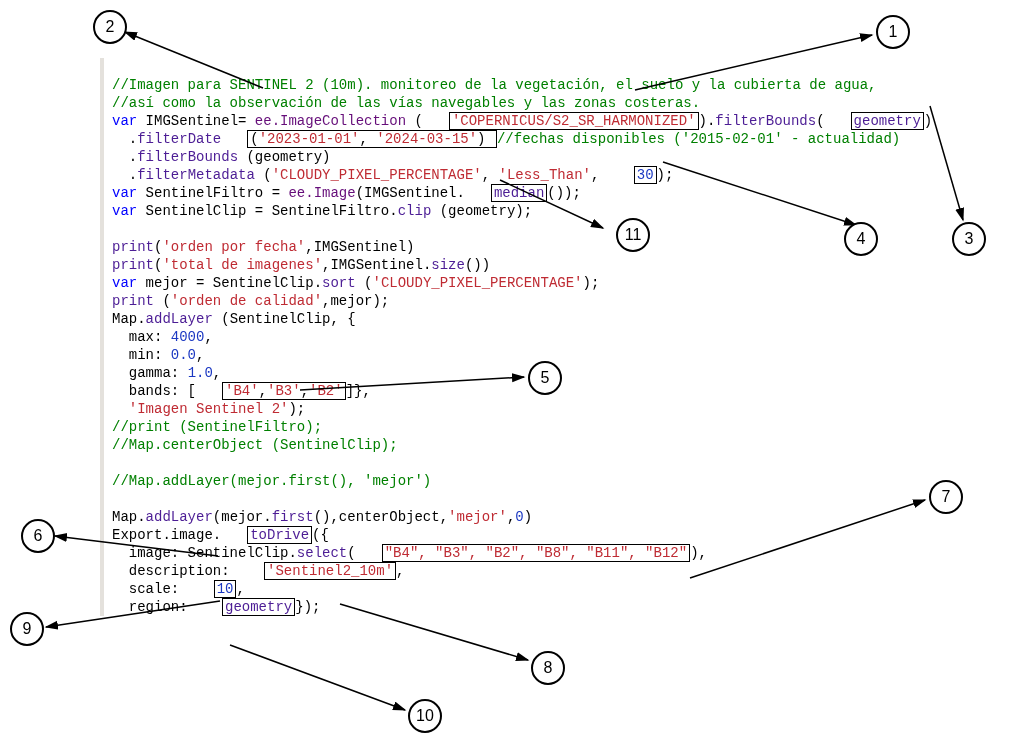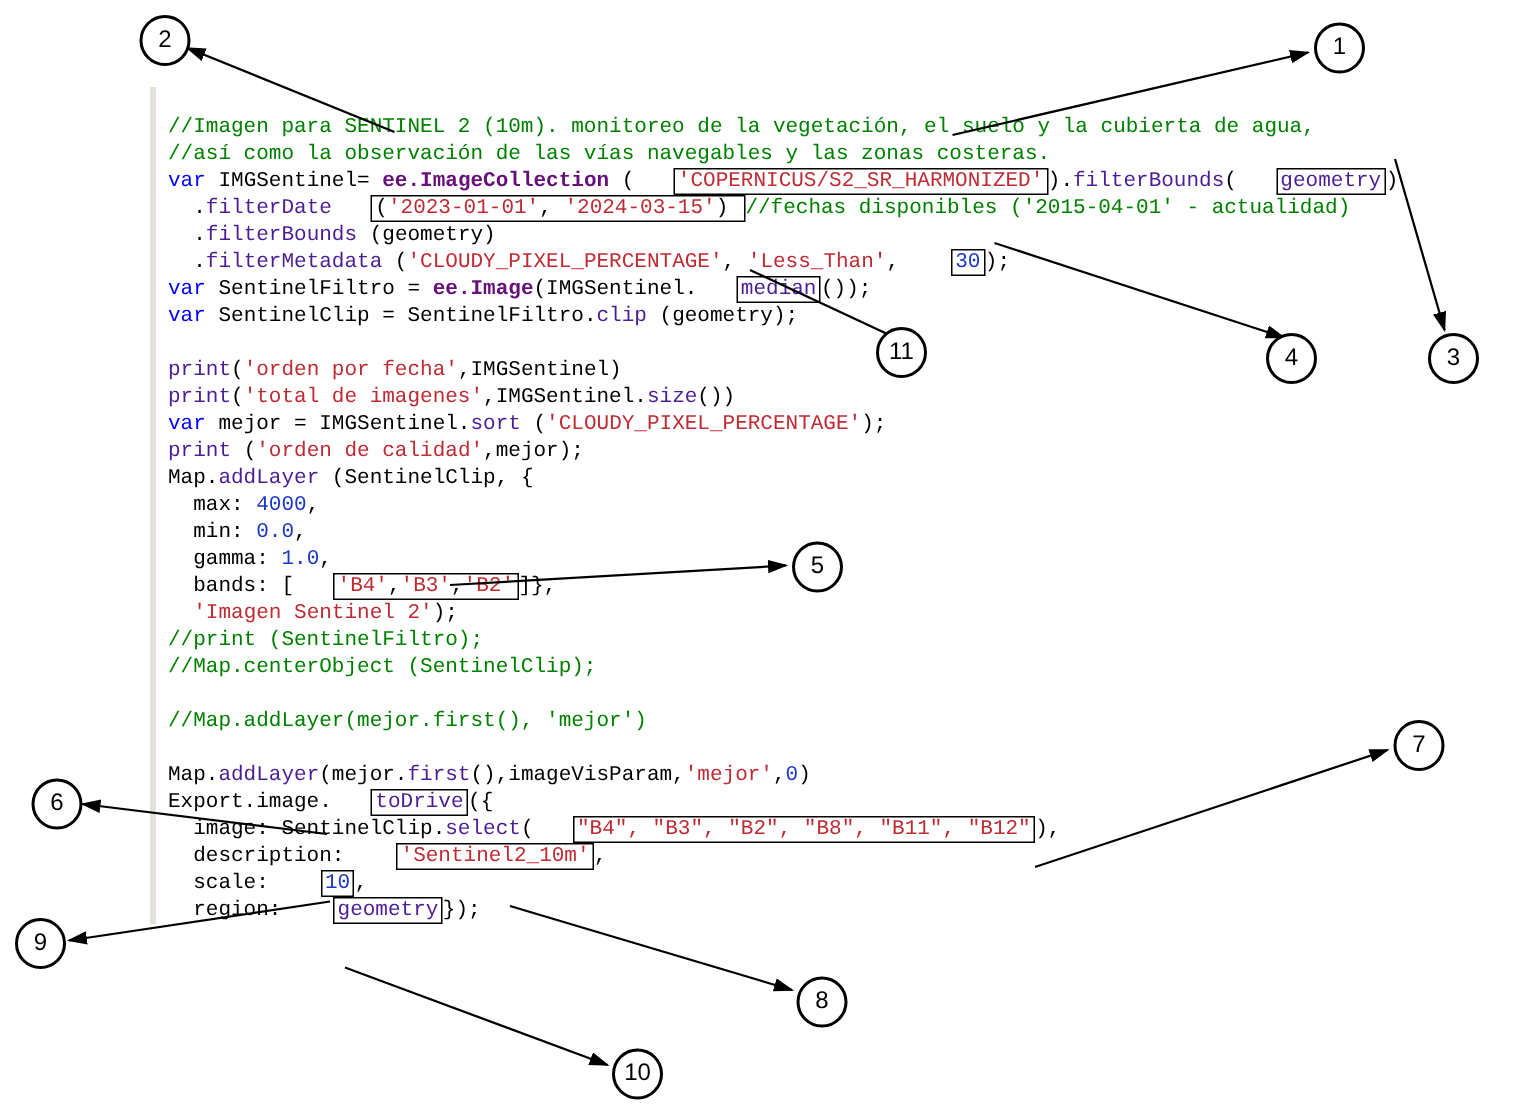--- a/index.html
+++ b/index.html
@@ -17,21 +17,21 @@
     position: absolute;
     left: 100px;
     top: 58px;
     white-space: pre;
     line-height: 18px;
     border-left: 4px solid #e4e1dc;
     padding-left: 8px;
   }
   .c-comment { color: #008000; }
   .c-keyword { color: #0000ff; font-weight: normal; }
-  .c-type    { color: #660e7a; font-weight: bold; }
+  .c-type    { color: #660e7a; font-weight: normal; }
   .c-string  { color: #bf2b33; }
   .c-num     { color: #1b38c2; text-align: right; }
   .c-ident   { color: #4c1d95; }
   .c-plain   { color: #000000; }
 
   .callout {
     position: absolute;
     width: 30px;
     height: 30px;
     border: 2px solid #000;
@@ -61,21 +61,21 @@
     z-index: 2;
   }
 </style>
 </head>
 <body>
 
 <div class="callout" style="left:93px;  top:10px;">2</div>
 <div class="callout" style="left:876px; top:15px;">1</div>
 <div class="callout" style="left:952px; top:222px;">3</div>
 <div class="callout" style="left:844px; top:222px;">4</div>
-<div class="callout" style="left:584px; top:218px;">11</div>
+<div class="callout" style="left:616px; top:218px;">11</div>
 <div class="callout" style="left:528px; top:361px;">5</div>
 <div class="callout" style="left:21px;  top:519px;">6</div>
 <div class="callout" style="left:929px; top:480px;">7</div>
 <div class="callout" style="left:10px;  top:612px;">9</div>
 <div class="callout" style="left:531px; top:651px;">8</div>
 <div class="callout" style="left:408px; top:699px;">10</div>
 
 <svg class="arrows">
   <defs>
     <marker id="ah" markerWidth="10" markerHeight="10" refX="8" refY="3" orient="auto">
@@ -103,40 +103,40 @@
 
   <line x1="340" y1="604" x2="528" y2="660" stroke="#000" stroke-width="1.5" marker-end="url(#ah)"></line>
 
   <line x1="230" y1="645" x2="405" y2="710" stroke="#000" stroke-width="1.5" marker-end="url(#ah)"></line>
 </svg>
 
 <div class="code-block">
 <span class="c-comment">//Imagen para SENTINEL 2 (10m). monitoreo de la vegetación, el suelo y la cubierta de agua,</span>
 <span class="c-comment">//así como la observación de las vías navegables y las zonas costeras.</span>
 <span><span class="c-keyword">var</span><span class="c-plain"> IMGSentinel= </span><span class="c-type">ee.ImageCollection</span><span class="c-plain"> (</span><span class="boxmark"><span class="c-string">'COPERNICUS/S2_SR_HARMONIZED'</span></span><span class="c-plain">).</span><span class="c-ident">filterBounds</span><span class="c-plain">(</span><span class="boxmark"><span class="c-ident">geometry</span></span><span class="c-plain">)</span></span>
-<span><span class="c-plain">  .</span><span class="c-ident">filterDate</span><span class="boxmark"><span class="c-plain">(</span><span class="c-string">'2023-01-01'</span><span class="c-plain">, </span><span class="c-string">'2024-03-15'</span><span class="c-plain">) </span></span><span class="c-comment">//fechas disponibles ('2015-04-01' - actualidad)</span></span>
+<span><span class="c-plain">  .</span><span class="c-ident">filterDate</span><span class="boxmark"><span class="c-plain">(</span><span class="c-string">'2023-01-01'</span><span class="c-plain">, </span><span class="c-string">'2024-03-15'</span><span class="c-plain">) </span></span><span class="c-comment">//fechas disponibles ('2015-02-01' - actualidad)</span></span>
 <span><span class="c-plain">  .</span><span class="c-ident">filterBounds</span><span class="c-plain"> (geometry)</span></span>
 <span><span class="c-plain">  .</span><span class="c-ident">filterMetadata</span><span class="c-plain"> (</span><span class="c-string">'CLOUDY_PIXEL_PERCENTAGE'</span><span class="c-plain">, </span><span class="c-string">'Less_Than'</span><span class="c-plain">, </span><span class="boxmark"><span class="c-num">30</span></span><span class="c-plain">);</span></span>
 <span><span class="c-keyword">var</span><span class="c-plain"> SentinelFiltro = </span><span class="c-type">ee.Image</span><span class="c-plain">(IMGSentinel.</span><span class="boxmark"><span class="c-ident">median</span></span><span class="c-plain">());</span></span>
 <span><span class="c-keyword">var</span><span class="c-plain"> SentinelClip = SentinelFiltro.</span><span class="c-ident">clip</span><span class="c-plain"> (geometry);</span></span>
 <span> </span>
 <span><span class="c-ident">print</span><span class="c-plain">(</span><span class="c-string">'orden por fecha'</span><span class="c-plain">,IMGSentinel)</span></span>
 <span><span class="c-ident">print</span><span class="c-plain">(</span><span class="c-string">'total de imagenes'</span><span class="c-plain">,IMGSentinel.</span><span class="c-ident">size</span><span class="c-plain">())</span></span>
-<span><span class="c-keyword">var</span><span class="c-plain"> mejor = IMGSentinel.</span><span class="c-ident">sort</span><span class="c-plain"> (</span><span class="c-string">'CLOUDY_PIXEL_PERCENTAGE'</span><span class="c-plain">);</span></span>
+<span><span class="c-keyword">var</span><span class="c-plain"> mejor = SentinelClip.</span><span class="c-ident">sort</span><span class="c-plain"> (</span><span class="c-string">'CLOUDY_PIXEL_PERCENTAGE'</span><span class="c-plain">);</span></span>
 <span><span class="c-ident">print</span><span class="c-plain"> (</span><span class="c-string">'orden de calidad'</span><span class="c-plain">,mejor);</span></span>
 <span><span class="c-plain">Map.</span><span class="c-ident">addLayer</span><span class="c-plain"> (SentinelClip, {</span></span>
 <span><span class="c-plain">  max: </span><span class="c-num">4000</span><span class="c-plain">,</span></span>
 <span><span class="c-plain">  min: </span><span class="c-num">0.0</span><span class="c-plain">,</span></span>
 <span><span class="c-plain">  gamma: </span><span class="c-num">1.0</span><span class="c-plain">,</span></span>
 <span><span class="c-plain">  bands: [</span><span class="boxmark"><span class="c-string">'B4'</span><span class="c-plain">,</span><span class="c-string">'B3'</span><span class="c-plain">,</span><span class="c-string">'B2'</span></span><span class="c-plain">]},</span></span>
 <span><span class="c-plain">  </span><span class="c-string">'Imagen Sentinel 2'</span><span class="c-plain">);</span></span>
 <span class="c-comment">//print (SentinelFiltro);</span>
 <span class="c-comment">//Map.centerObject (SentinelClip);</span>
 <span> </span>
 <span class="c-comment">//Map.addLayer(mejor.first(), 'mejor')</span>
 <span> </span>
-<span><span class="c-plain">Map.</span><span class="c-ident">addLayer</span><span class="c-plain">(mejor.</span><span class="c-ident">first</span><span class="c-plain">(),imageVisParam,</span><span class="c-string">'mejor'</span><span class="c-plain">,</span><span class="c-num">0</span><span class="c-plain">)</span></span>
+<span><span class="c-plain">Map.</span><span class="c-ident">addLayer</span><span class="c-plain">(mejor.</span><span class="c-ident">first</span><span class="c-plain">(),centerObject,</span><span class="c-string">'mejor'</span><span class="c-plain">,</span><span class="c-num">0</span><span class="c-plain">)</span></span>
 <span><span class="c-plain">Export.image.</span><span class="boxmark"><span class="c-ident">toDrive</span></span><span class="c-plain">({</span></span>
 <span><span class="c-plain">  image: SentinelClip.</span><span class="c-ident">select</span><span class="c-plain">(</span><span class="boxmark"><span class="c-string">"B4", "B3", "B2", "B8", "B11", "B12"</span></span><span class="c-plain">),</span></span>
 <span><span class="c-plain">  description: </span><span class="boxmark"><span class="c-string">'Sentinel2_10m'</span></span><span class="c-plain">,</span></span>
 <span><span class="c-plain">  scale: </span><span class="boxmark"><span class="c-num">10</span></span><span class="c-plain">,</span></span>
 <span><span class="c-plain">  region: </span><span class="boxmark"><span class="c-ident">geometry</span></span><span class="c-plain">});</span></span>
 </div>
 
 </body></html>

